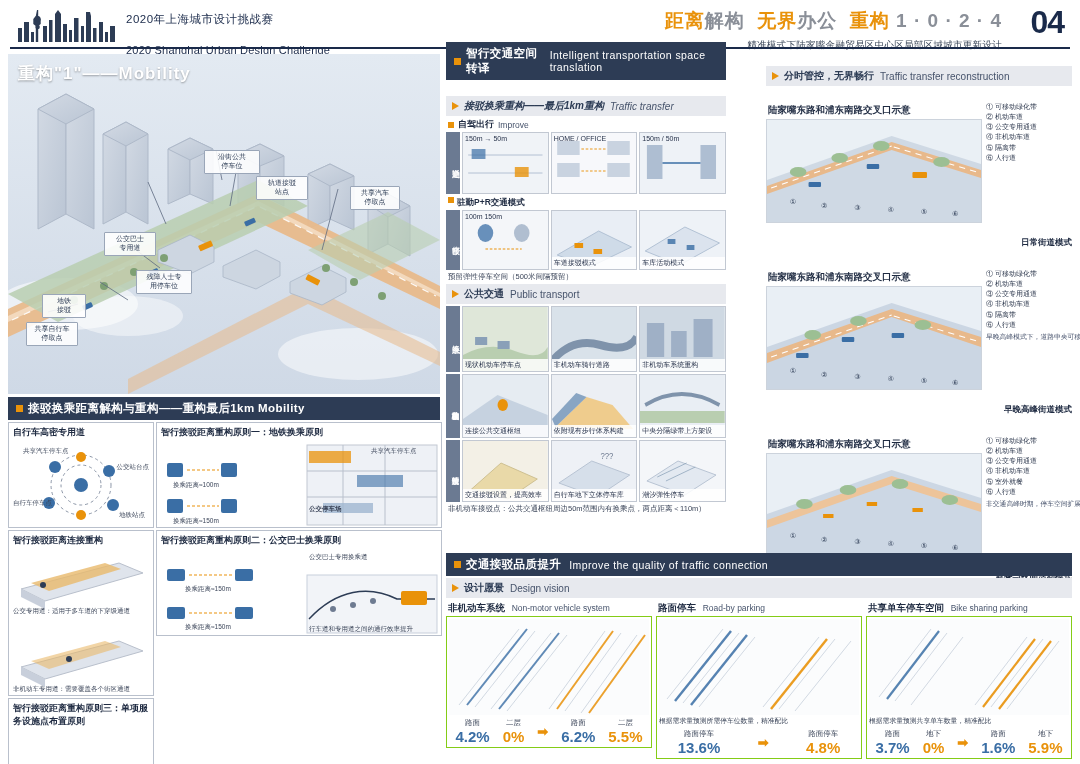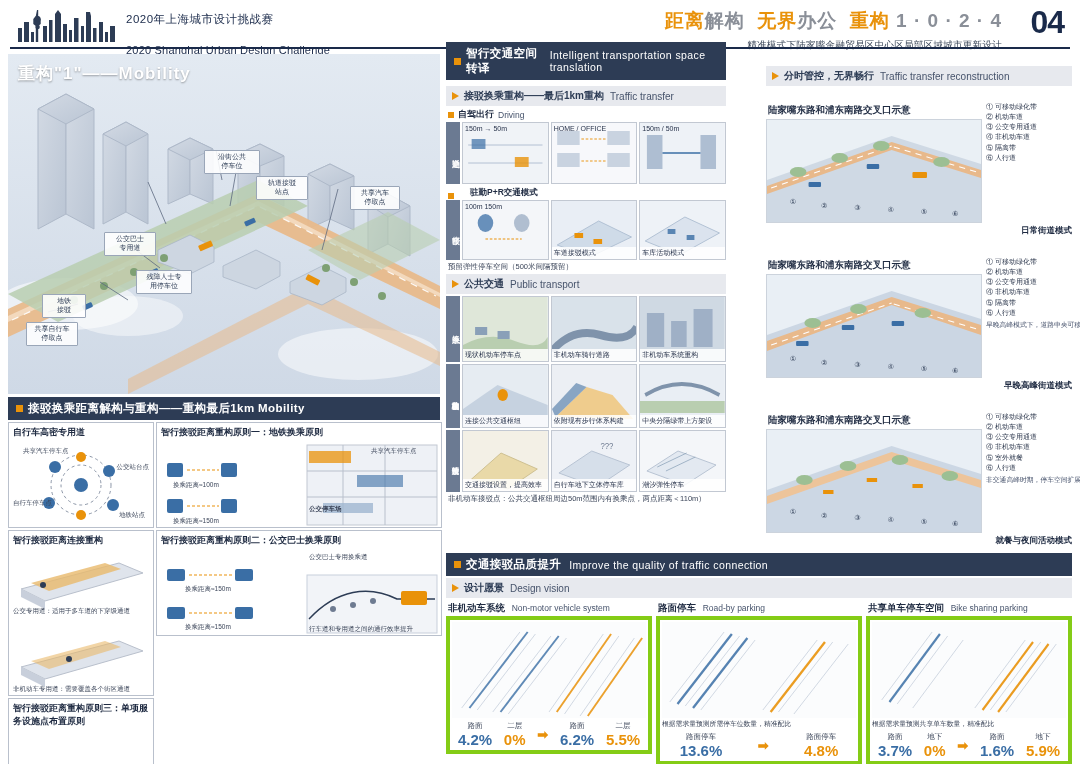--- a/index.html
+++ b/index.html
@@ -72,29 +72,29 @@
   .tile-cap { position: absolute; left: 0; bottom: 0; width: 100%; font-size: 7px; color: #27324a; background: rgba(255,255,255,.85); padding: 1px 2px; }
   .tile-label { position: absolute; left: 2px; top: 2px; font-size: 7px; color: #27324a; }
   .mid-note { font-size: 7.5px; color: #3b4559; padding: 2px 2px; }
 
   
   .right-col { position: absolute; left: 766px; top: 66px; width: 306px; }
   .sect-title { font-size: 9.5px; font-weight: bold; color: #1f2b42; margin: 18px 0 2px 2px; }
   .street-scene { position: relative; height: 104px; background: linear-gradient(180deg,#eef2f6,#e2e8ef); border: 1px solid #ccd3dc; overflow: hidden; }
   .legend { font-size: 7px; color: #2f3a4f; line-height: 1.45; }
   .legend div { white-space: nowrap; }
-  .mode-label { text-align: right; font-size: 8.5px; font-weight: bold; color: #1f2b42; margin-top: 2px; }
+  .mode-label { text-align: right; font-size: 8.5px; font-weight: bold; color: #1f2b42; margin-top: 14px; }
   .right-note { font-size: 6.8px; color: #44506a; line-height: 1.35; margin-top: 2px; }
 
   
   .bottom { position: absolute; left: 446px; top: 553px; width: 626px; }
   .b-grid { display: grid; grid-template-columns: 1fr 1fr 1fr; gap: 4px; margin-top: 3px; }
   .b-head { font-size: 9.5px; font-weight: bold; color: #1f2b42; padding: 1px 2px; }
   .b-head .en { font-weight: normal; font-size: 8.5px; color: #46536b; margin-left: 4px; }
-  .b-card { border: 4px solid #84cc16; background: #fff; padding: 2px; }
+  .b-card { border: 1px solid #84cc16; background: #fff; padding: 2px; }
   .b-fig { height: 96px; position: relative; overflow: hidden; background: #fbfcfd; }
   .b-cap { font-size: 6.8px; color: #3b4559; margin-top: 2px; line-height: 1.3; }
   .metrics { display: flex; align-items: center; justify-content: space-around; margin-top: 3px; }
   .metric { text-align: center; }
   .metric .lbl { font-size: 7.5px; color: #3b4559; }
   .metric .val { font-size: 15px; font-weight: bold; }
   .val.orange { color: #e9920a; }
   .val.blue { color: #3a6ea5; }
   .arrow-r { font-size: 13px; color: #e9920a; font-weight: bold; }
 
@@ -403,30 +403,30 @@
     </div>
   </div>
 
   <div class="mid-col">
     <div class="bar">
       <span class="dot"></span>
       <span>智行交通空间转译</span>
       <span class="en">Intelligent transportation space translation</span>
     </div>
 
-    <div class="subbar" style="margin-top:6px;">
+    <div class="subbar" style="margin-top:16px;font-style:italic;">
       <span class="tri"></span>
       <span>接驳换乘重构——最后1km重构</span>
       <span class="en">Traffic transfer</span>
     </div>
 
     <div style="display:flex; align-items:center; gap:4px; margin:2px 0 1px 2px;">
       <span style="width:6px;height:6px;background:#e9920a;display:inline-block;"></span>
       <span style="font-size:9px;font-weight:bold;color:#1f2b42;">自驾出行</span>
-      <span style="font-size:8.5px;color:#46536b;">Driving</span>
+      <span style="font-size:8.5px;color:#46536b;">Improve</span>
     </div>
 
     <div style="display:flex; gap:2px;">
       <div style="width:14px; background:#6b7a92; color:#fff; font-size:8px; writing-mode:vertical-rl; text-align:center; padding:4px 0;">通勤交通</div>
       <div class="mid-grid" style="flex:1;">
         <div class="tile" style="height:62px;">
           <svg width="100%" height="62" viewBox="0 0 98 62" preserveAspectRatio="none">
             <rect width="98" height="62" fill="#f0f3f7"></rect>
             <g stroke="#9fb0c6" stroke-width=".8">
                 <line x1="6" y1="22" x2="92" y2="22"></line>
@@ -460,21 +460,21 @@
                 <rect x="8" y="12" width="18" height="34"></rect>
                 <rect x="70" y="12" width="18" height="34"></rect>
               </g>
             <line x1="26" y1="30" x2="70" y2="30" stroke="#3a6ea5" stroke-width="1.4"></line>
           </svg>
           <div class="tile-label">150m / 50m</div>
         </div>
       </div>
     </div>
 
-    <div style="display:flex; align-items:flex-end; gap:16px; margin:3px 0 1px 2px;">
+    <div style="display:flex; align-items:flex-start; gap:3px; margin:3px 0 1px 2px;">
       <span style="width:6px;height:6px;background:#e9920a;display:inline-block;"></span>
       <span style="font-size:8.5px;font-weight:bold;color:#1f2b42;">驻勤P+R交通模式</span>
     </div>
 
     <div style="display:flex; gap:2px;">
       <div style="width:14px; background:#6b7a92; color:#fff; font-size:8px; writing-mode:vertical-rl; text-align:center; padding:4px 0;">停车接驳</div>
       <div class="mid-grid" style="flex:1;">
         <div class="tile" style="height:60px;">
           <svg width="100%" height="60" viewBox="0 0 98 60" preserveAspectRatio="none">
             <rect width="98" height="60" fill="#f4f6f9"></rect>

